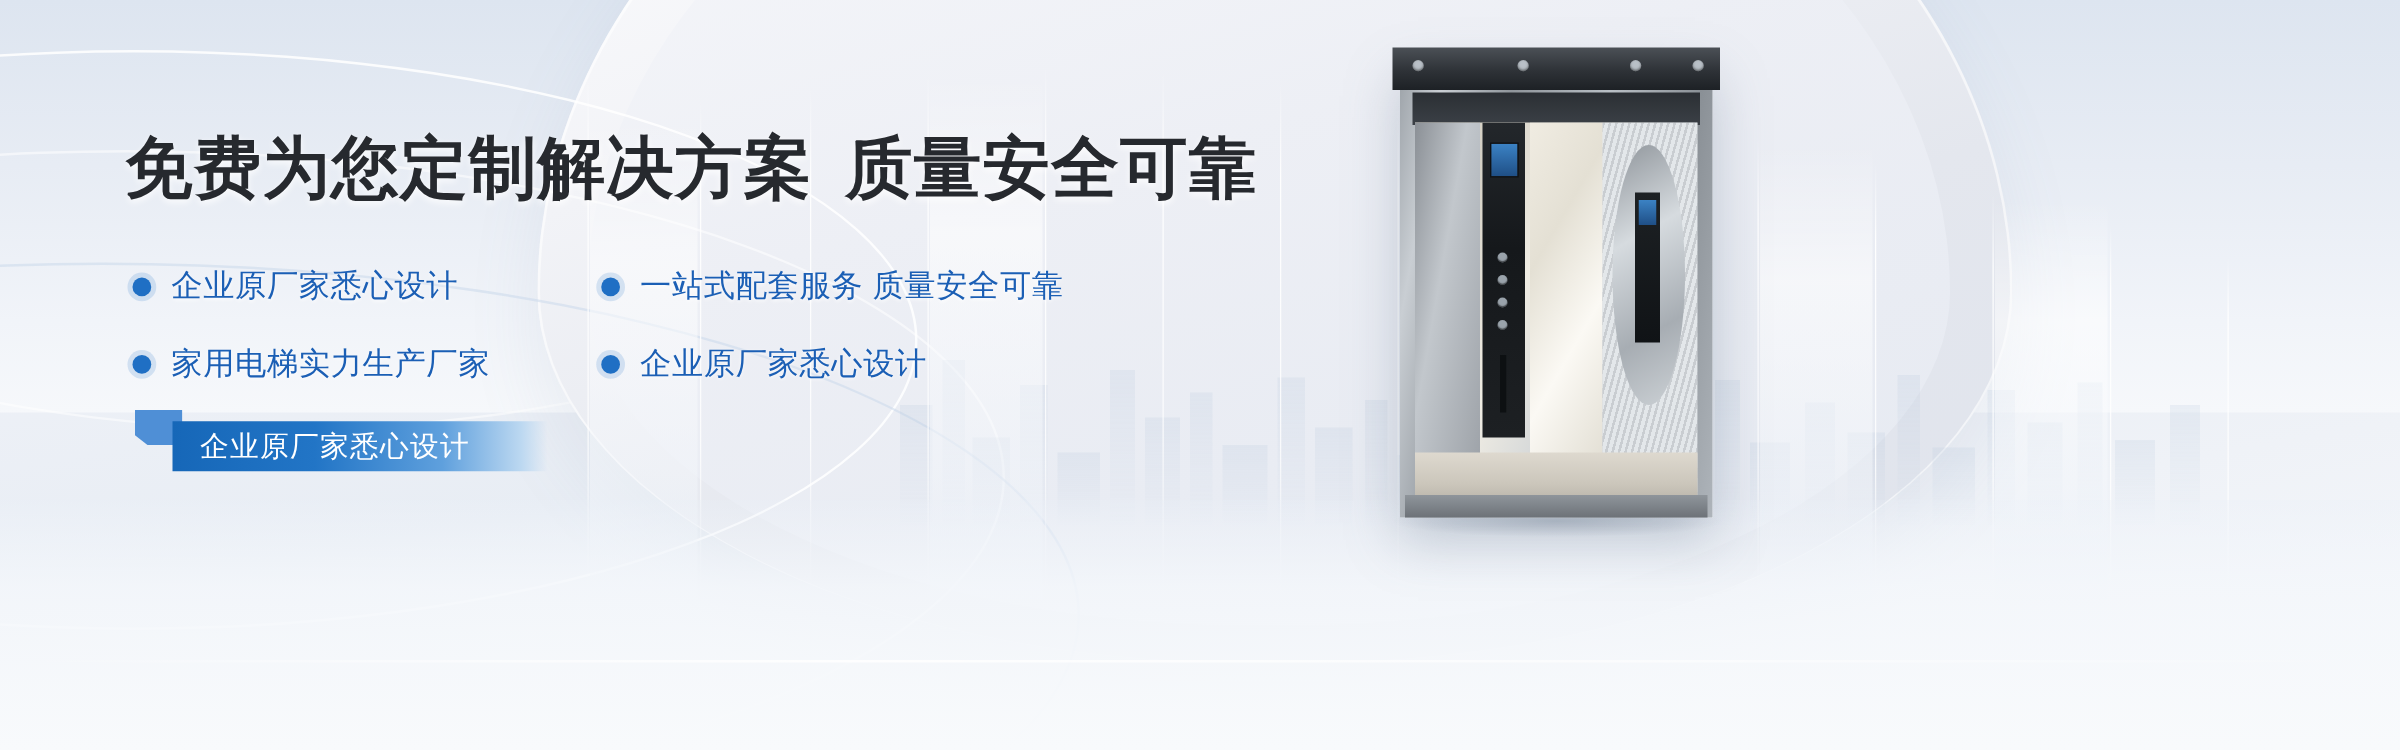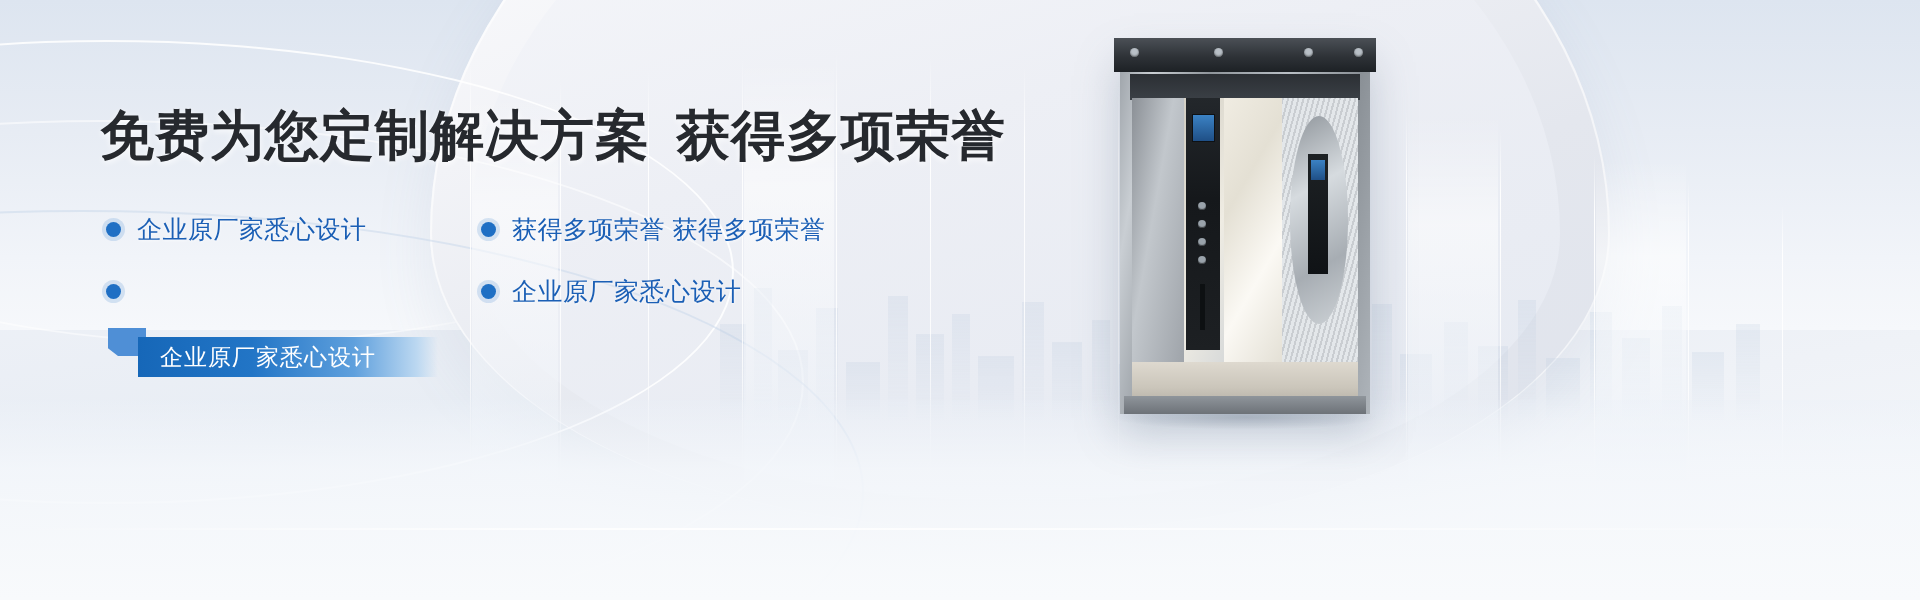--- a/index.html
+++ b/index.html
@@ -255,37 +255,38 @@
       <div class="ev-right-wall"></div>
       <div class="ev-oval"></div>
       <div class="ev-panel2"></div>
       <div class="ev-disp2"></div>
     </div>
     <div class="ev-floor"></div>
     <div class="ev-base"></div>
   </div>
 
   <div class="copy">
-    <h1 class="headline"><span>免费为您定制解决方案</span><span class="gap"></span><span>获得多项荣誉</span></h1>
+    <h1 class="headline"><span>免费为您定制解决方案</span><span class="gap"></span><span>质量安全可靠</span></h1>
   </div>
 
   <div class="features">
     <div class="feat-row">
       <div class="feat">
         <span class="dot"></span>
         <span class="feat-label">企业原厂家悉心设计</span>
       </div>
       <div class="feat">
         <span class="dot"></span>
-        <span class="feat-label">获得多项荣誉 获得多项荣誉</span>
+        <span class="feat-label">一站式配套服务 质量安全可靠</span>
       </div>
     </div>
     <div class="feat-row">
       <div class="feat">
         <span class="dot"></span>
+        <span class="feat-label">家用电梯实力生产厂家</span>
       </div>
       <div class="feat">
         <span class="dot"></span>
         <span class="feat-label">企业原厂家悉心设计</span>
       </div>
     </div>
   </div>
 
   <div class="ribbon-wrap">
     <div class="ribbon-tab"></div>

